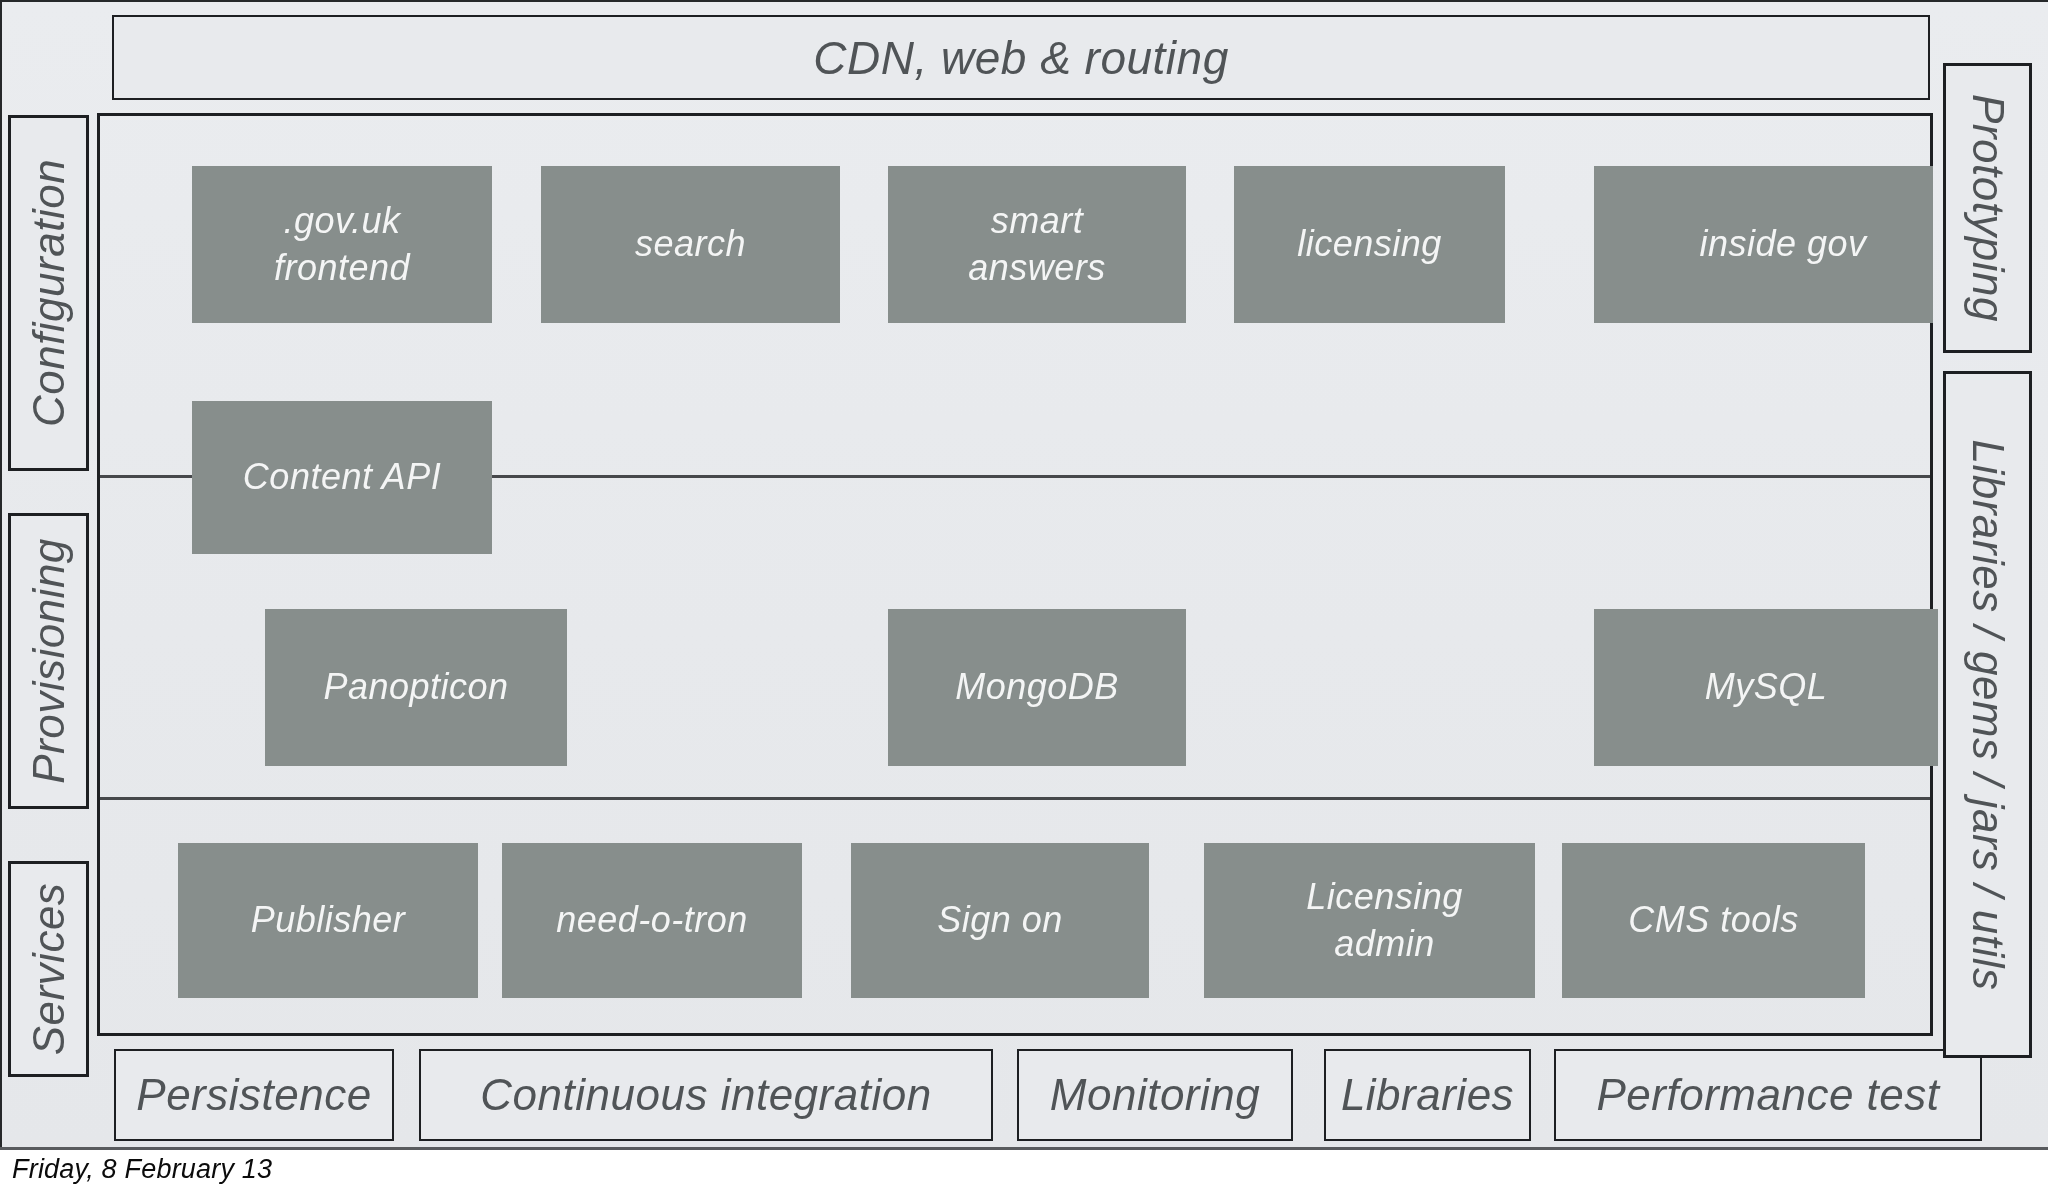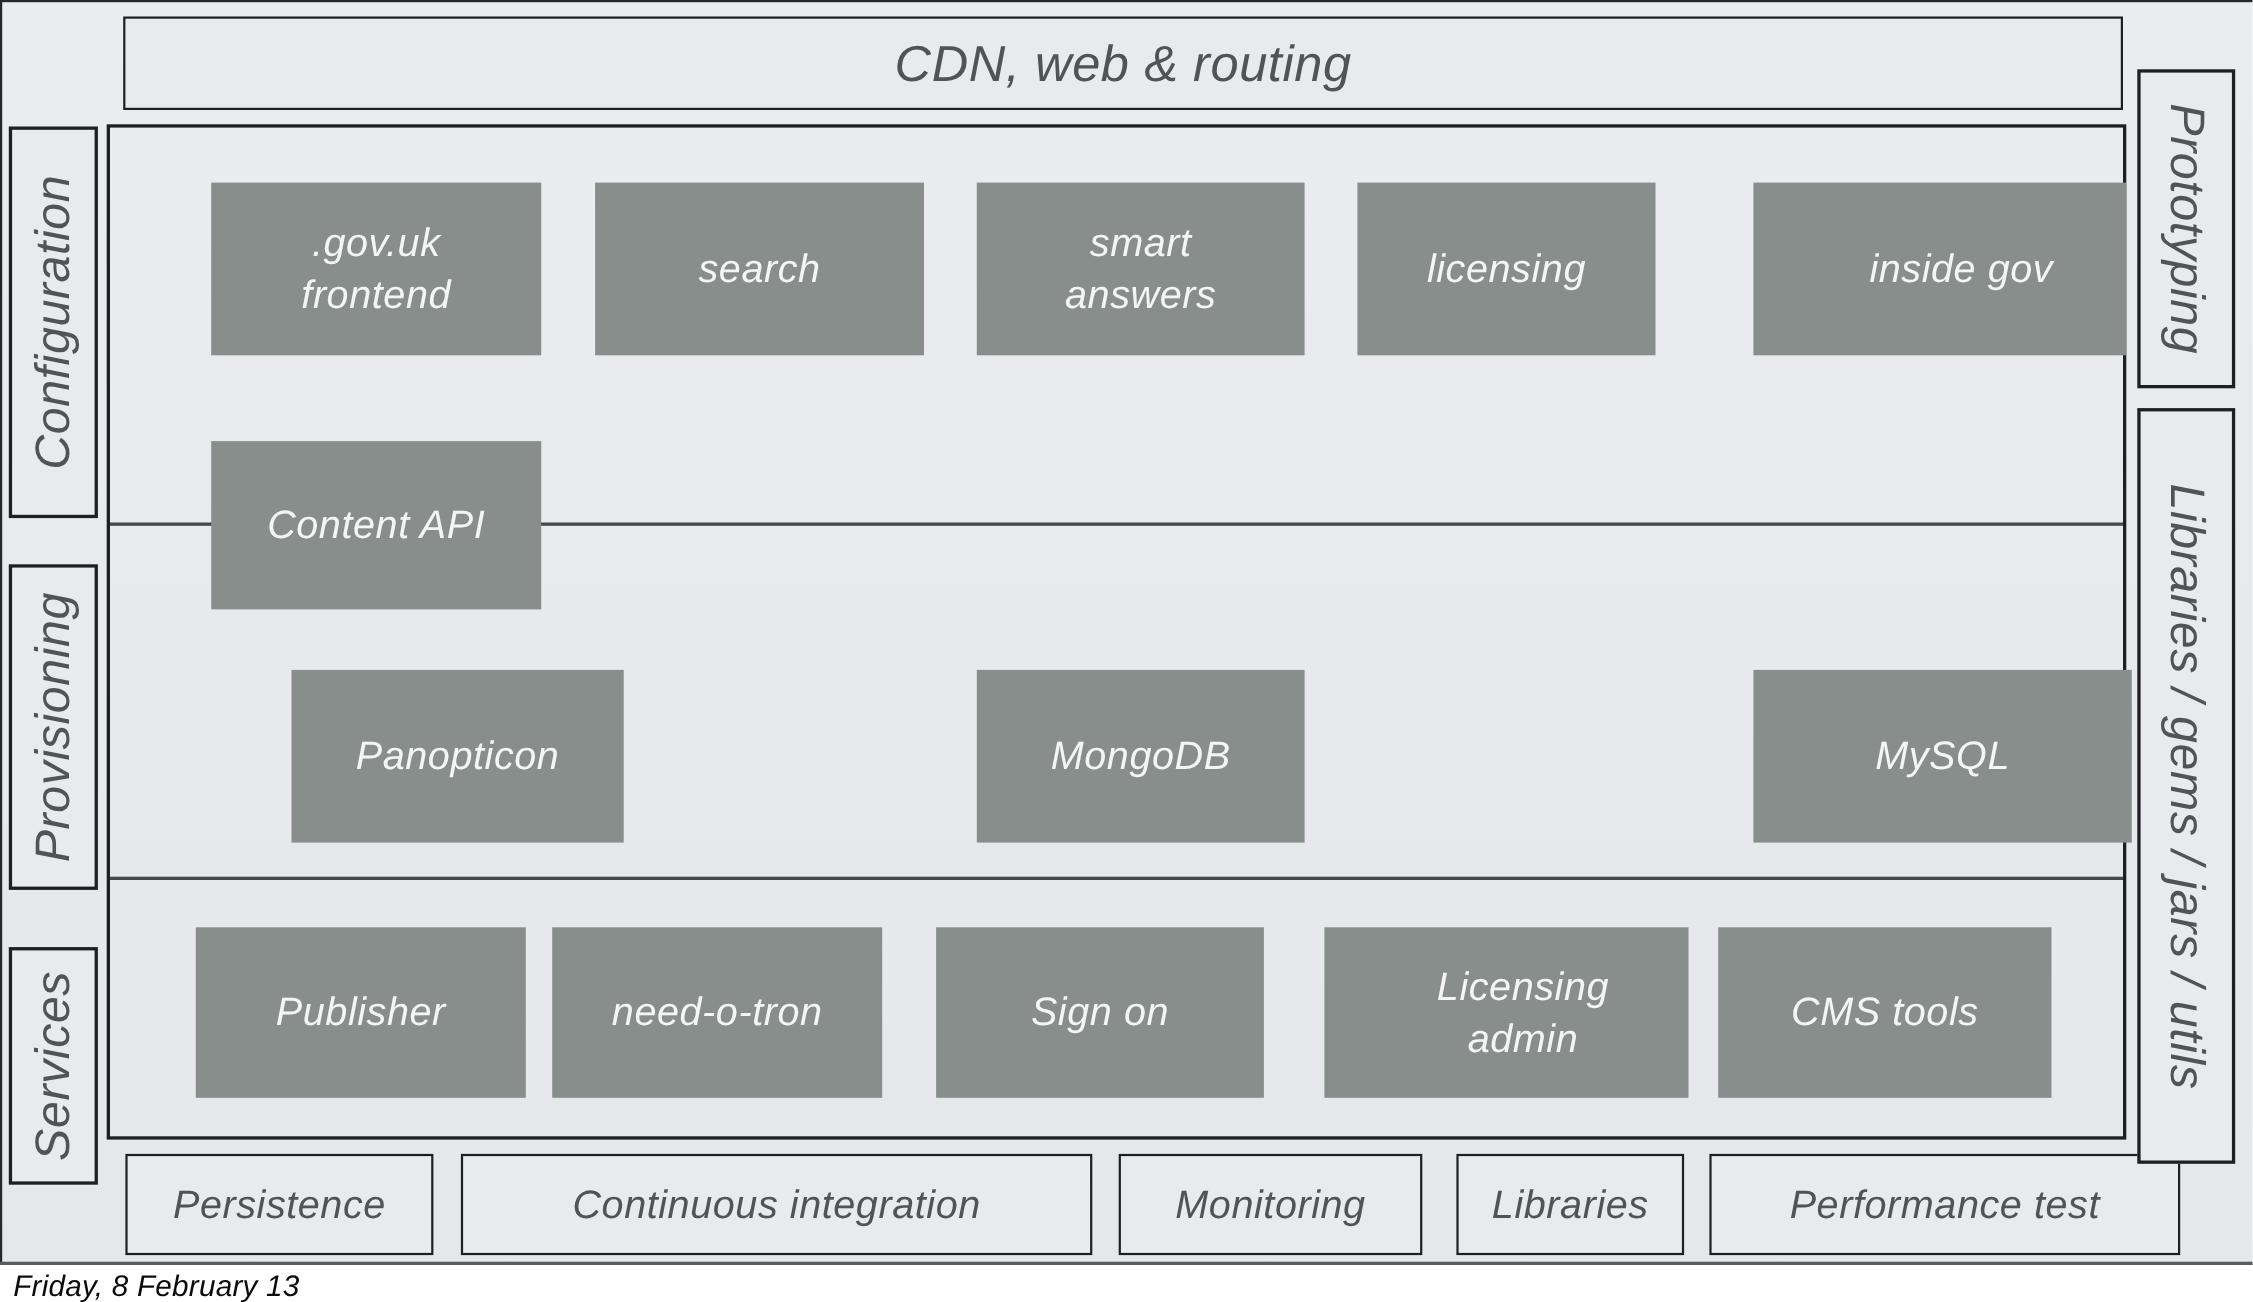--- a/index.html
+++ b/index.html
@@ -13,21 +13,21 @@
   }
   .edge-top{position:absolute;left:0;top:0;width:2048px;height:2px;background:#26282a;}
   .edge-left{position:absolute;left:0;top:0;width:2px;height:1150px;background:#26282a;}
   .edge-bottom{position:absolute;left:0;top:1147px;width:2048px;height:3px;background:#595b5e;}
   .outline-box{
     position:absolute;box-sizing:border-box;border:3px solid #1d1f22;
     background:#e8eaed;display:flex;align-items:center;justify-content:center;
     color:#505457;font-weight:300;letter-spacing:0.5px;
   }
   .title-box{font-size:46px;}
-  .infra-box{font-size:36px;border-width:2.5px;}
+  .infra-box{font-size:44px;border-width:2.5px;}
   .container-box{position:absolute;box-sizing:border-box;border:3px solid #1d1f22;background:transparent;}
   .hrule{position:absolute;height:3px;background:#46484b;z-index:1;}
   .comp{
     position:absolute;background:#878e8c;color:#f4f5f5;z-index:2;
     display:flex;align-items:center;justify-content:center;text-align:center;
     font-size:36px;font-weight:300;line-height:1.3;letter-spacing:0.5px;
   }
   .comp span{max-width:220px;}
   .vlabel{
     position:absolute;box-sizing:border-box;border:3px solid #1d1f22;

